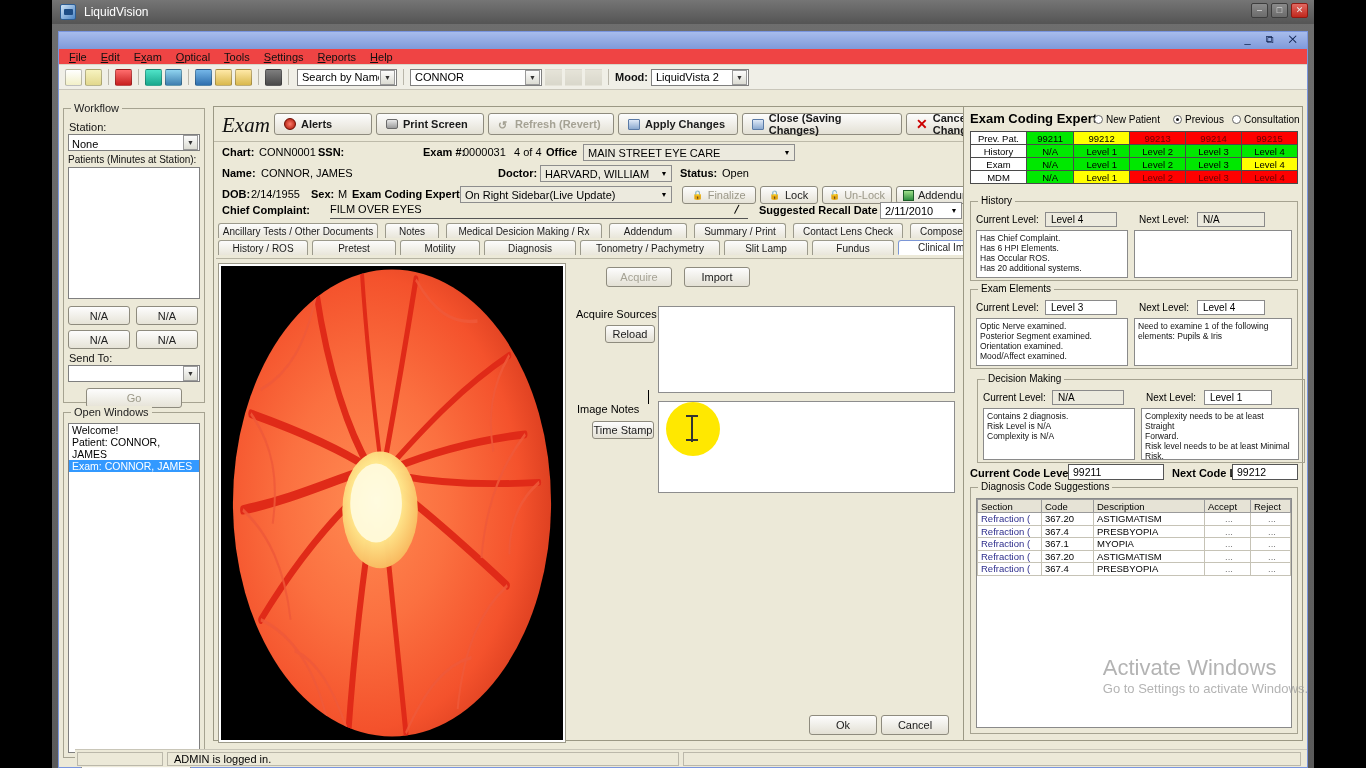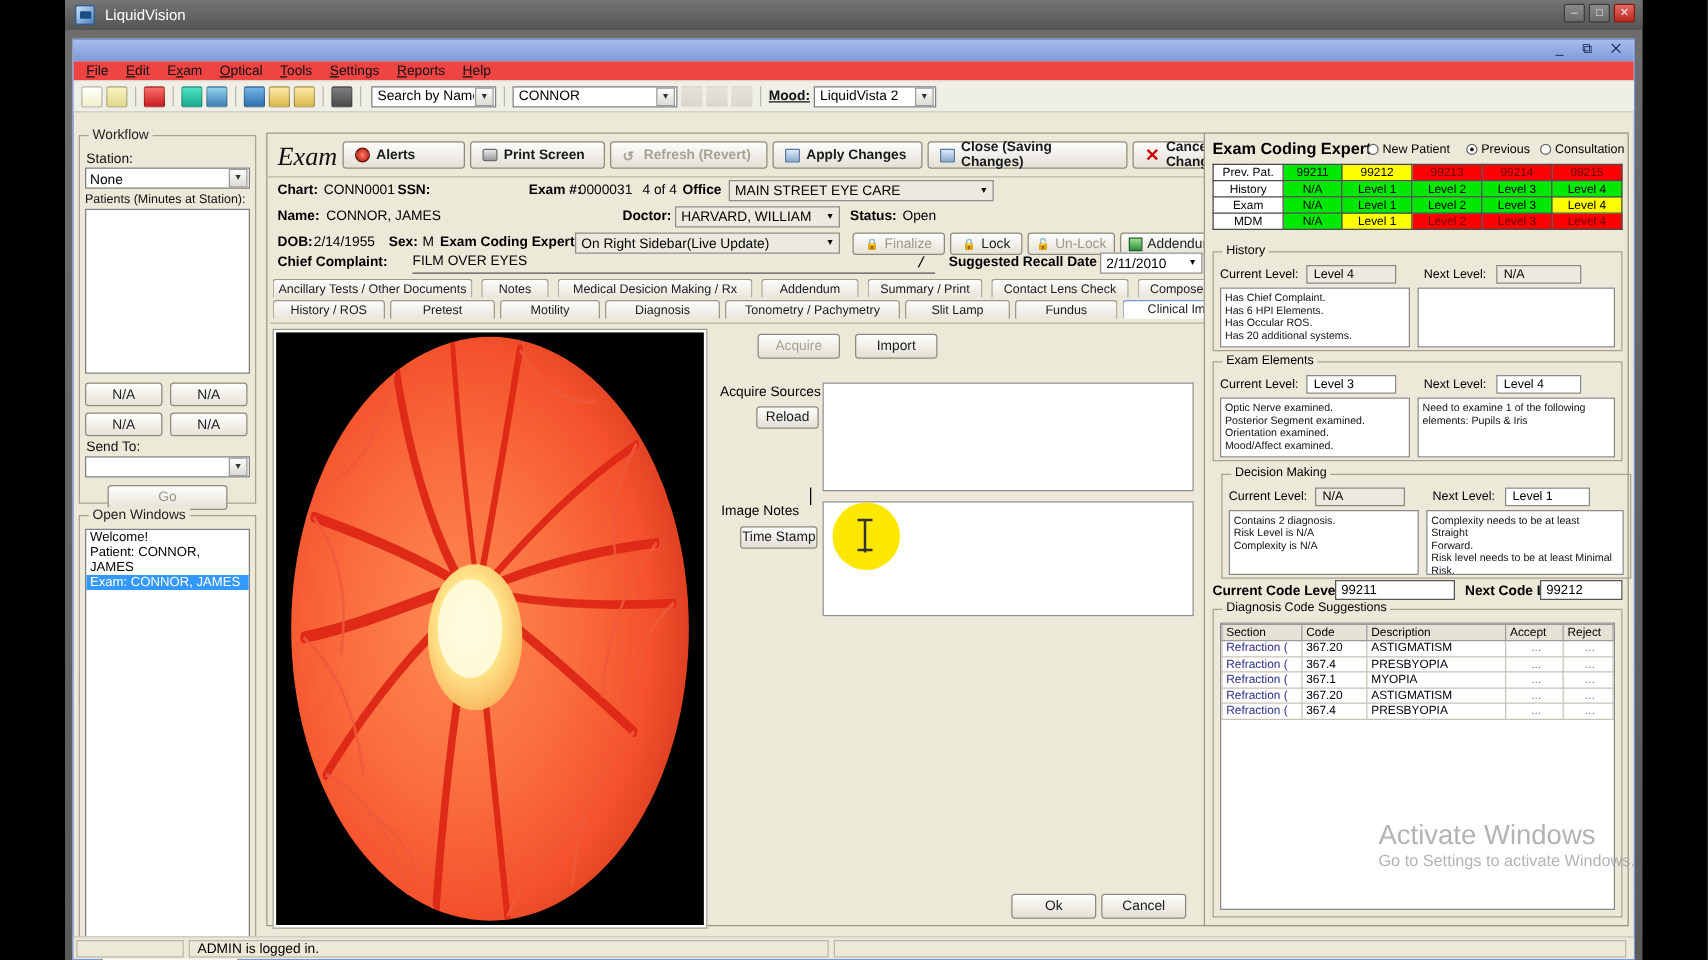--- a/index.html
+++ b/index.html
@@ -161,21 +161,21 @@
 
   table.dx { width:100%; border-collapse:collapse; font-size:9.5px; }
   table.dx th { background:#e6e3d6; border:1px solid #9a9a9a; font-weight:normal;
                 height:13px; text-align:left; padding-left:3px; font-size:9.5px; }
   table.dx td { border:1px solid #c6c3b6; height:12.5px; padding-left:3px;
                 background:#fff; font-size:9.5px; white-space:nowrap; overflow:hidden; }
   td.sect { color:#2d2d8c; }
   td.ar { text-align:center; color:#777; }
 
   
-  #status { position:absolute; left:0; bottom:0; right:0; height:18px;
+  #status { position:absolute; left:16px; bottom:0; right:0; height:18px;
             background:#ece9d8; border-top:1px solid #c9c6b8; display:flex;
             align-items:center; }
   .sp { height:14px; border:1px solid #bbb8aa; margin:0 2px; font-size:11px;
         display:flex; align-items:center; padding-left:6px; }
 
   
   #wm { position:absolute; right:58px; bottom:72px; text-align:left;
         color:#9a9a9a; opacity:.75; pointer-events:none; }
   #wm .t1 { font-size:22px; line-height:26px; }
   #wm .t2 { font-size:13px; }
@@ -252,21 +252,21 @@
       </div>
       <div class="tbsep"></div>
       <div class="tcombo" style="width:132px;">
         <span class="txt">CONNOR</span>
         <span class="arw">▼</span>
       </div>
       <div class="tflat" style="background:linear-gradient(#d8d5c6,#bdbaa9)"></div>
       <div class="tflat" style="background:linear-gradient(#d8d5c6,#bdbaa9)"></div>
       <div class="tflat" style="background:linear-gradient(#d8d5c6,#bdbaa9)"></div>
       <div class="tbsep"></div>
-      <span class="lbl" style="font-weight:bold;text-decoration:underline;">Mood:</span>
+      <span class="lbl" style="font-weight:bold;">Mood:</span>
       <div class="tcombo" style="width:98px;">
         <span class="txt">LiquidVista 2</span>
         <span class="arw">▼</span>
       </div>
     </div>
 
     <div id="ws">
 
       <div id="left">
 

